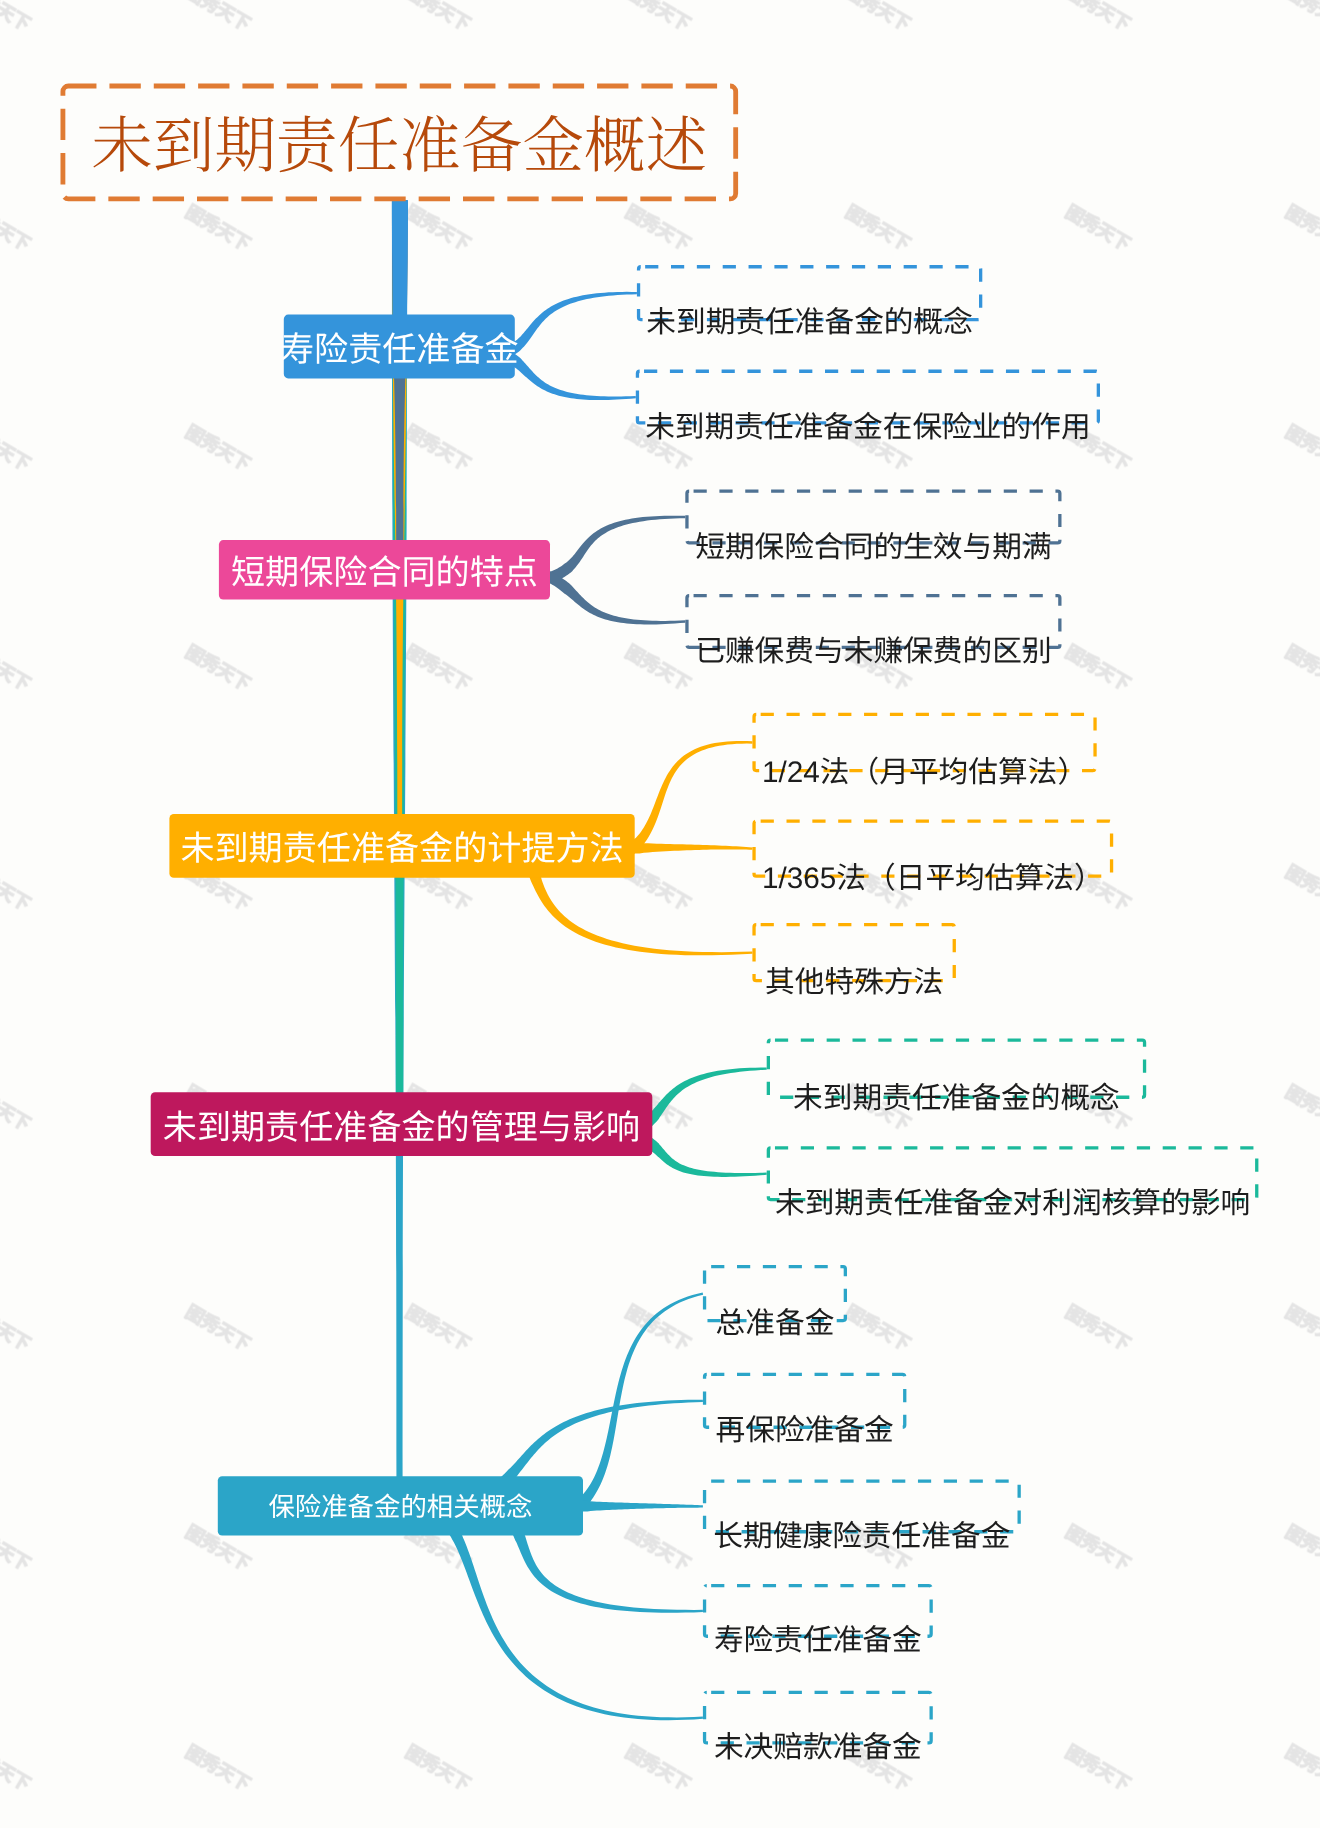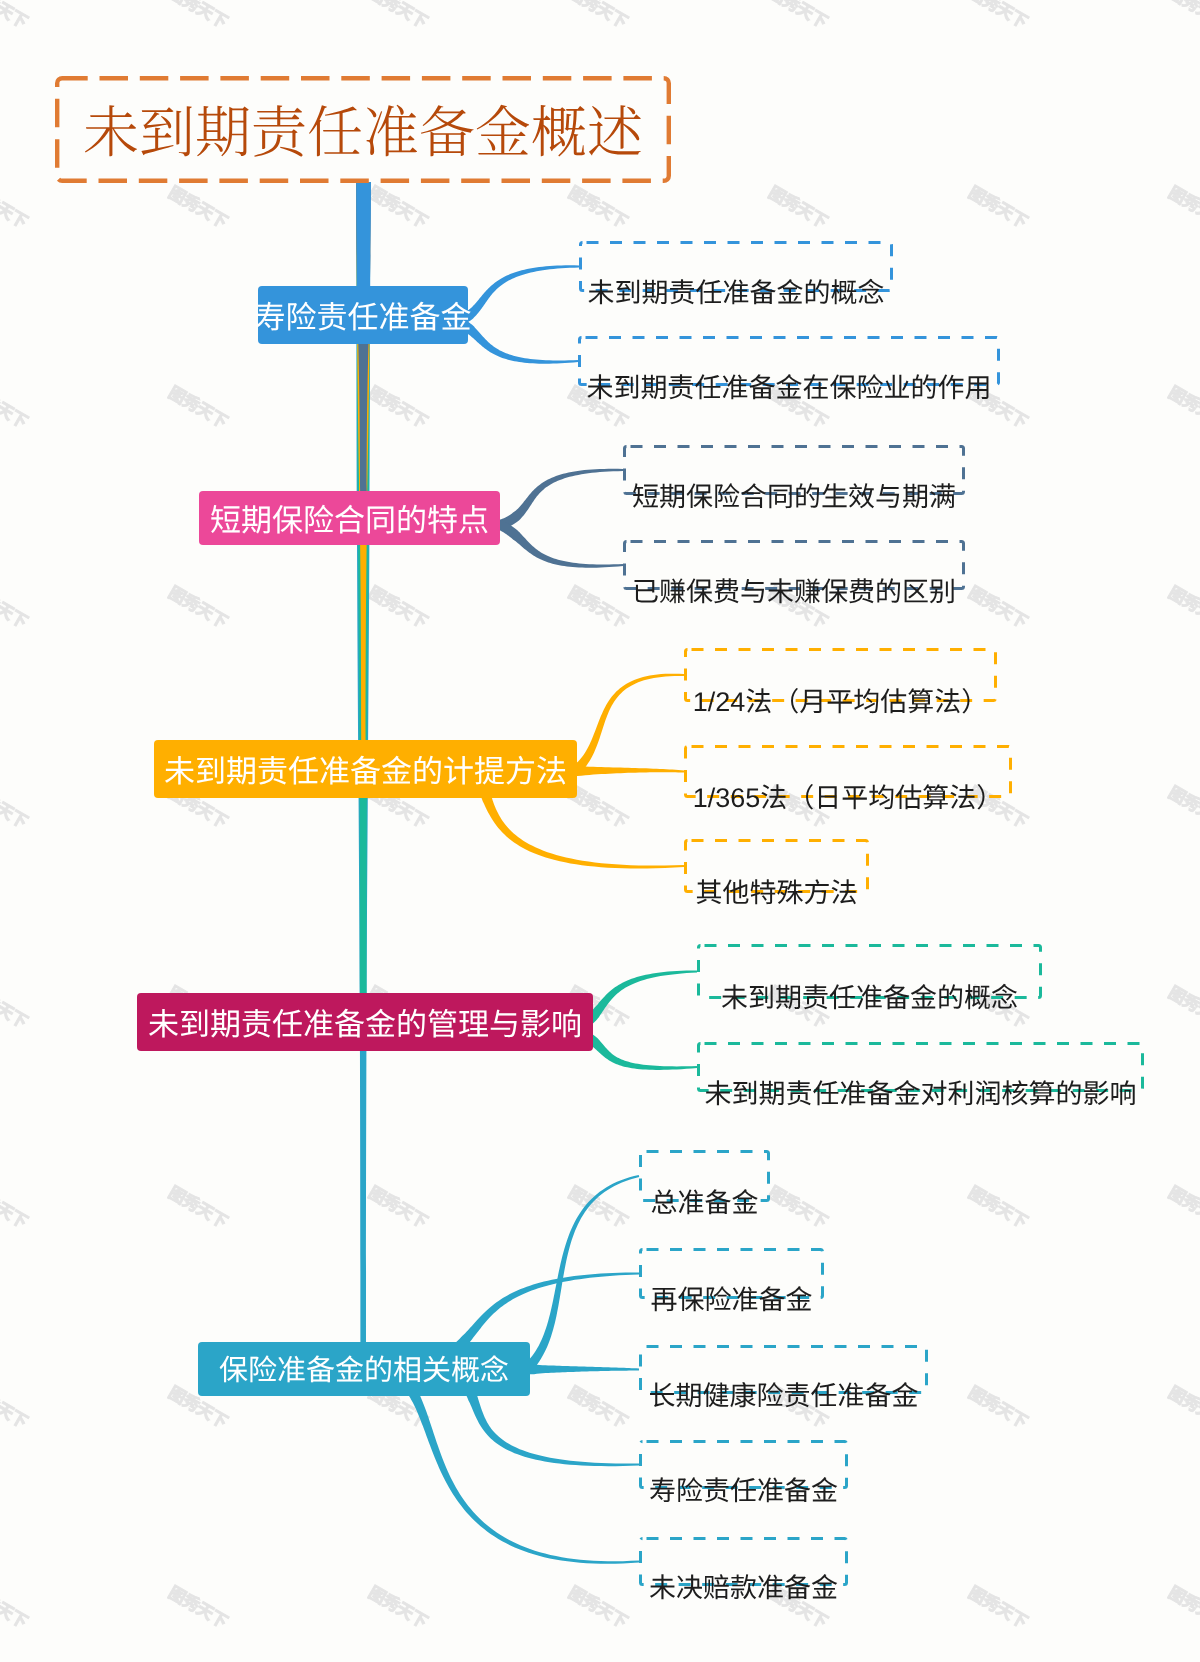--- a/index.html
+++ b/index.html
@@ -113,21 +113,21 @@
   </div>
   <div class="node" style="left:199px;top:491px;width:301px;height:54px;background:#ec4899;font-size:31px">
     <span>短期保险合同的特点</span>
   </div>
   <div class="node" style="left:154px;top:740px;width:423px;height:58px;background:#ffaf00;font-size:31px">
     <span>未到期责任准备金的计提方法</span>
   </div>
   <div class="node" style="left:137px;top:993px;width:456px;height:58px;background:#be185d;font-size:31px">
     <span>未到期责任准备金的管理与影响</span>
   </div>
-  <div class="node" style="left:198px;top:1342px;width:332px;height:54px;background:#2ba5c8;font-size:29px">
+  <div class="node" style="left:198px;top:1342px;width:332px;height:54px;background:#2ba5c8;font-size:24px">
     <span>保险准备金的相关概念</span>
   </div>
   <div class="leaf" style="left:579px;top:241px;width:314px;height:51px">
     <span>未到期责任准备金的概念</span>
   </div>
   <div class="leaf" style="left:578px;top:336px;width:422px;height:50px">
     <span>未到期责任准备金在保险业的作用</span>
   </div>
   <div class="leaf" style="left:623px;top:445px;width:342px;height:50px">
     <span>短期保险合同的生效与期满</span>

